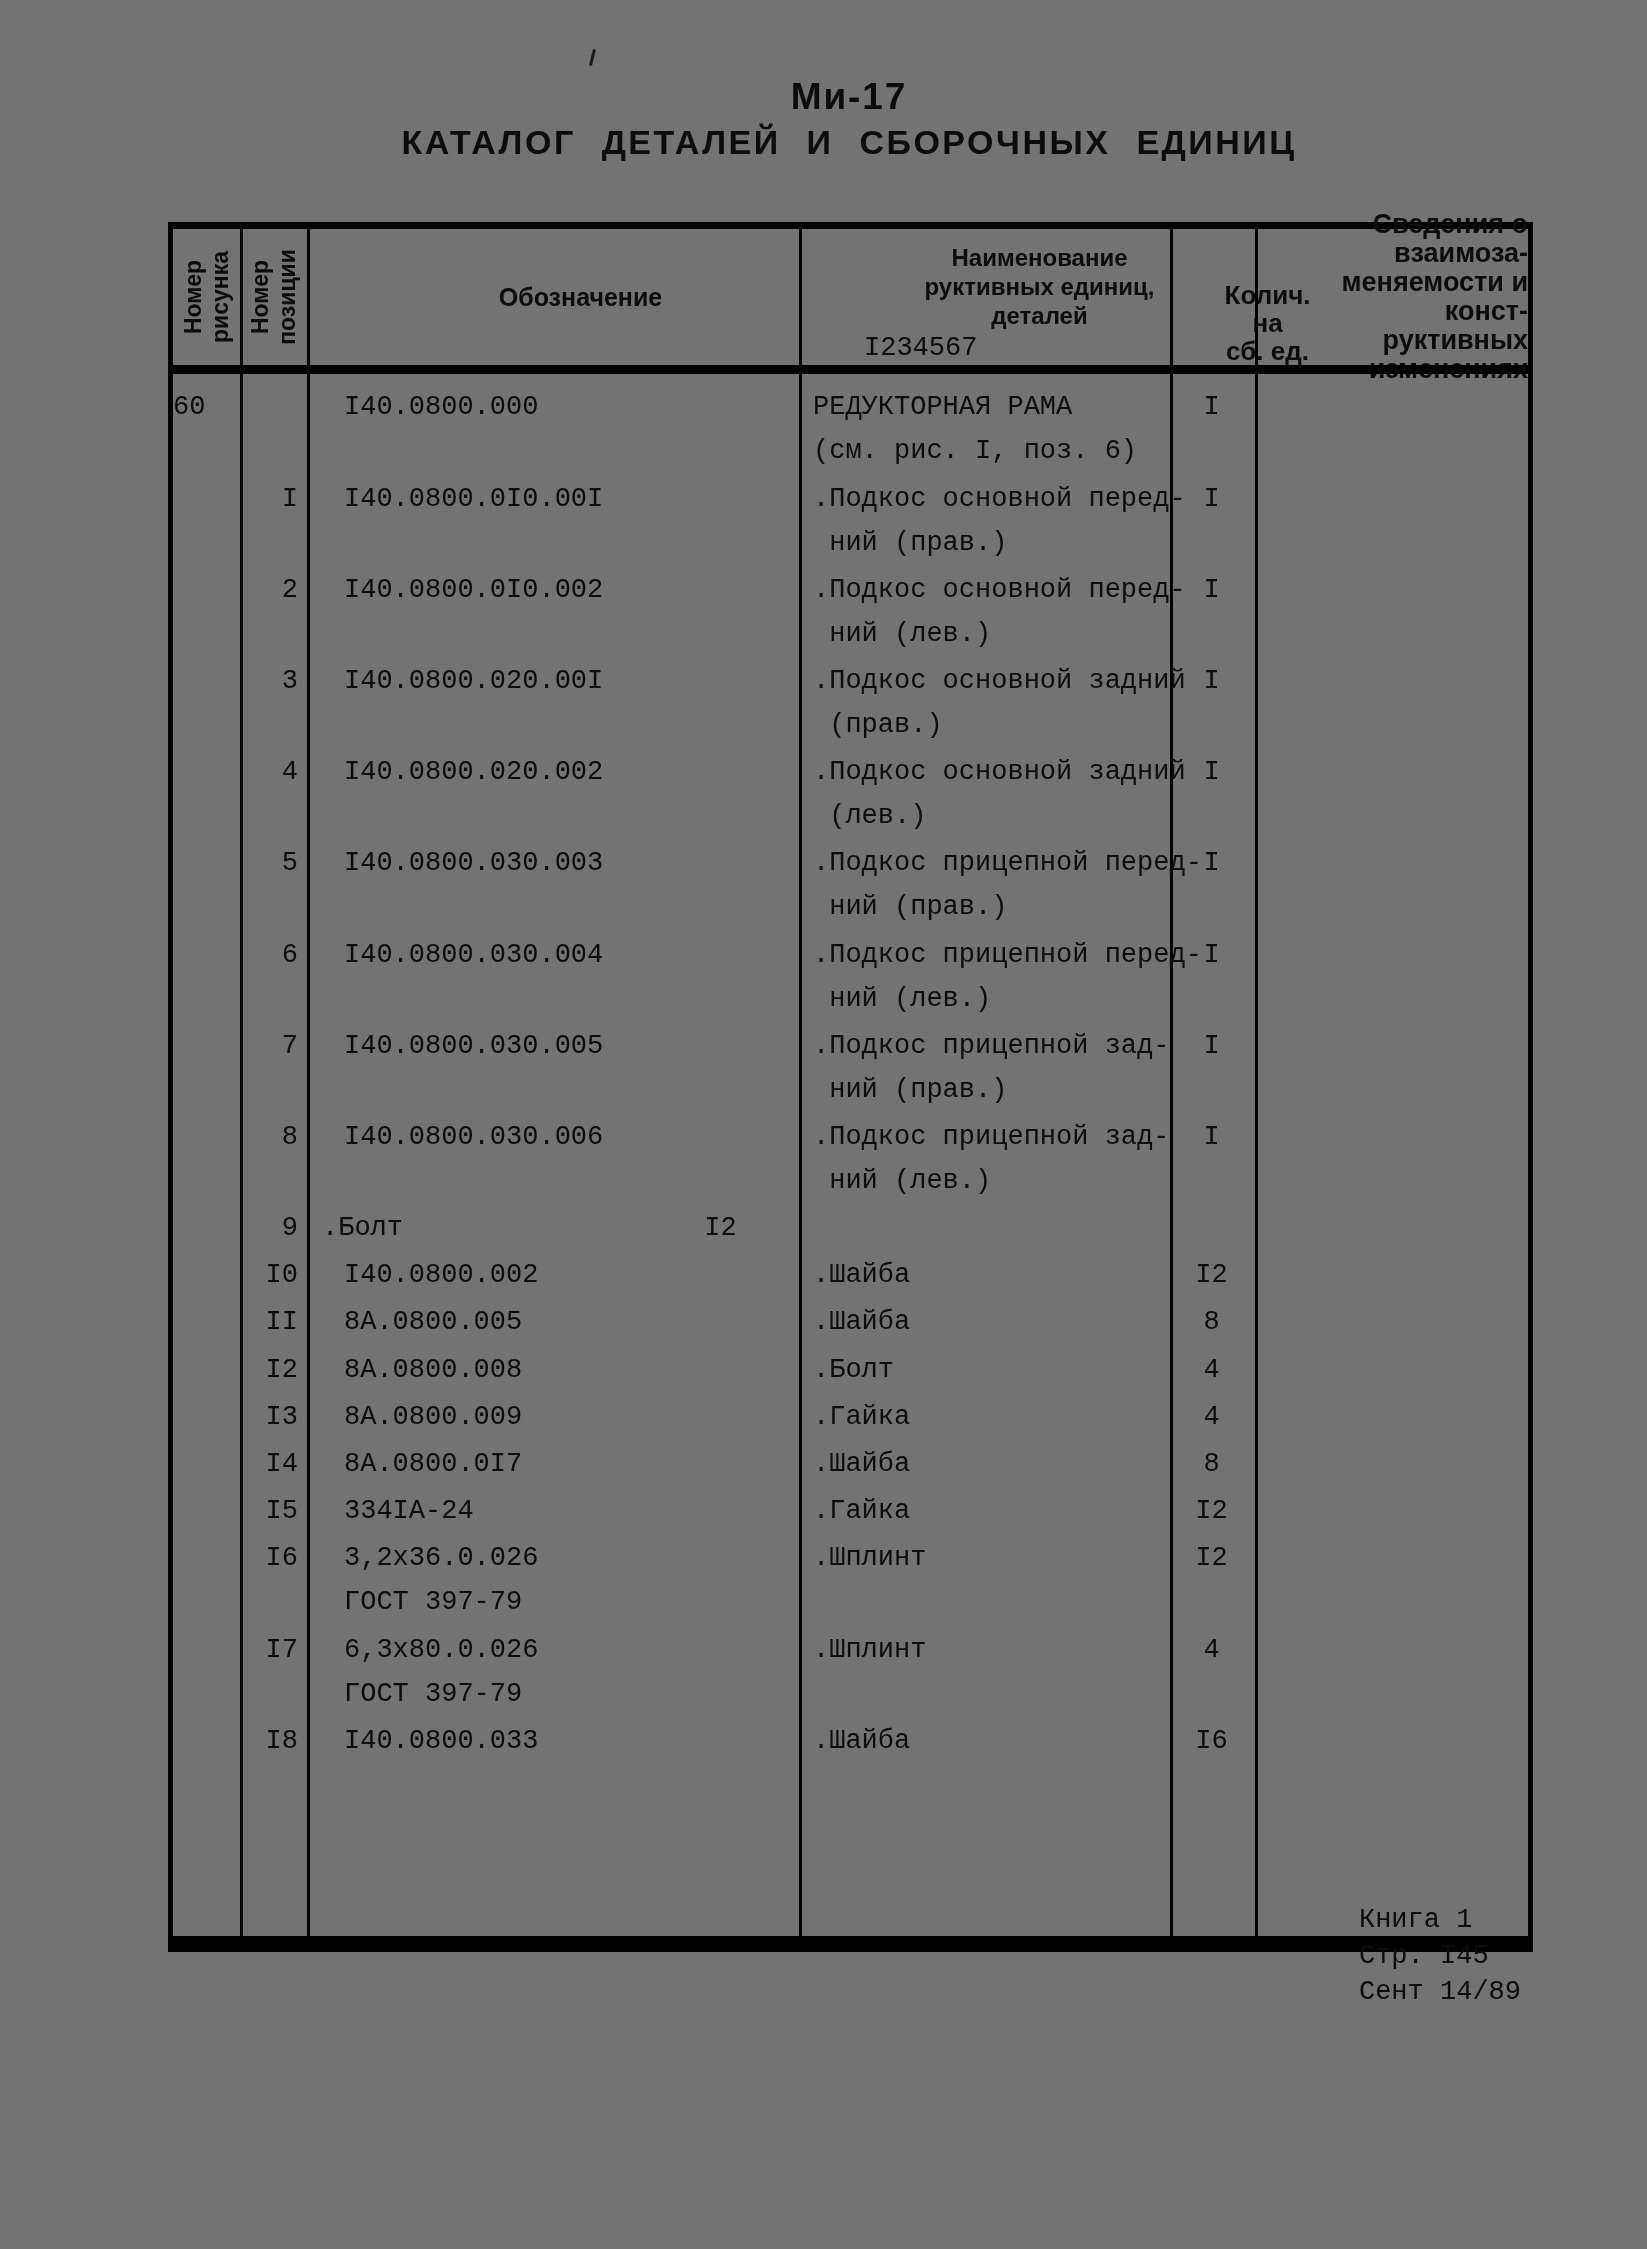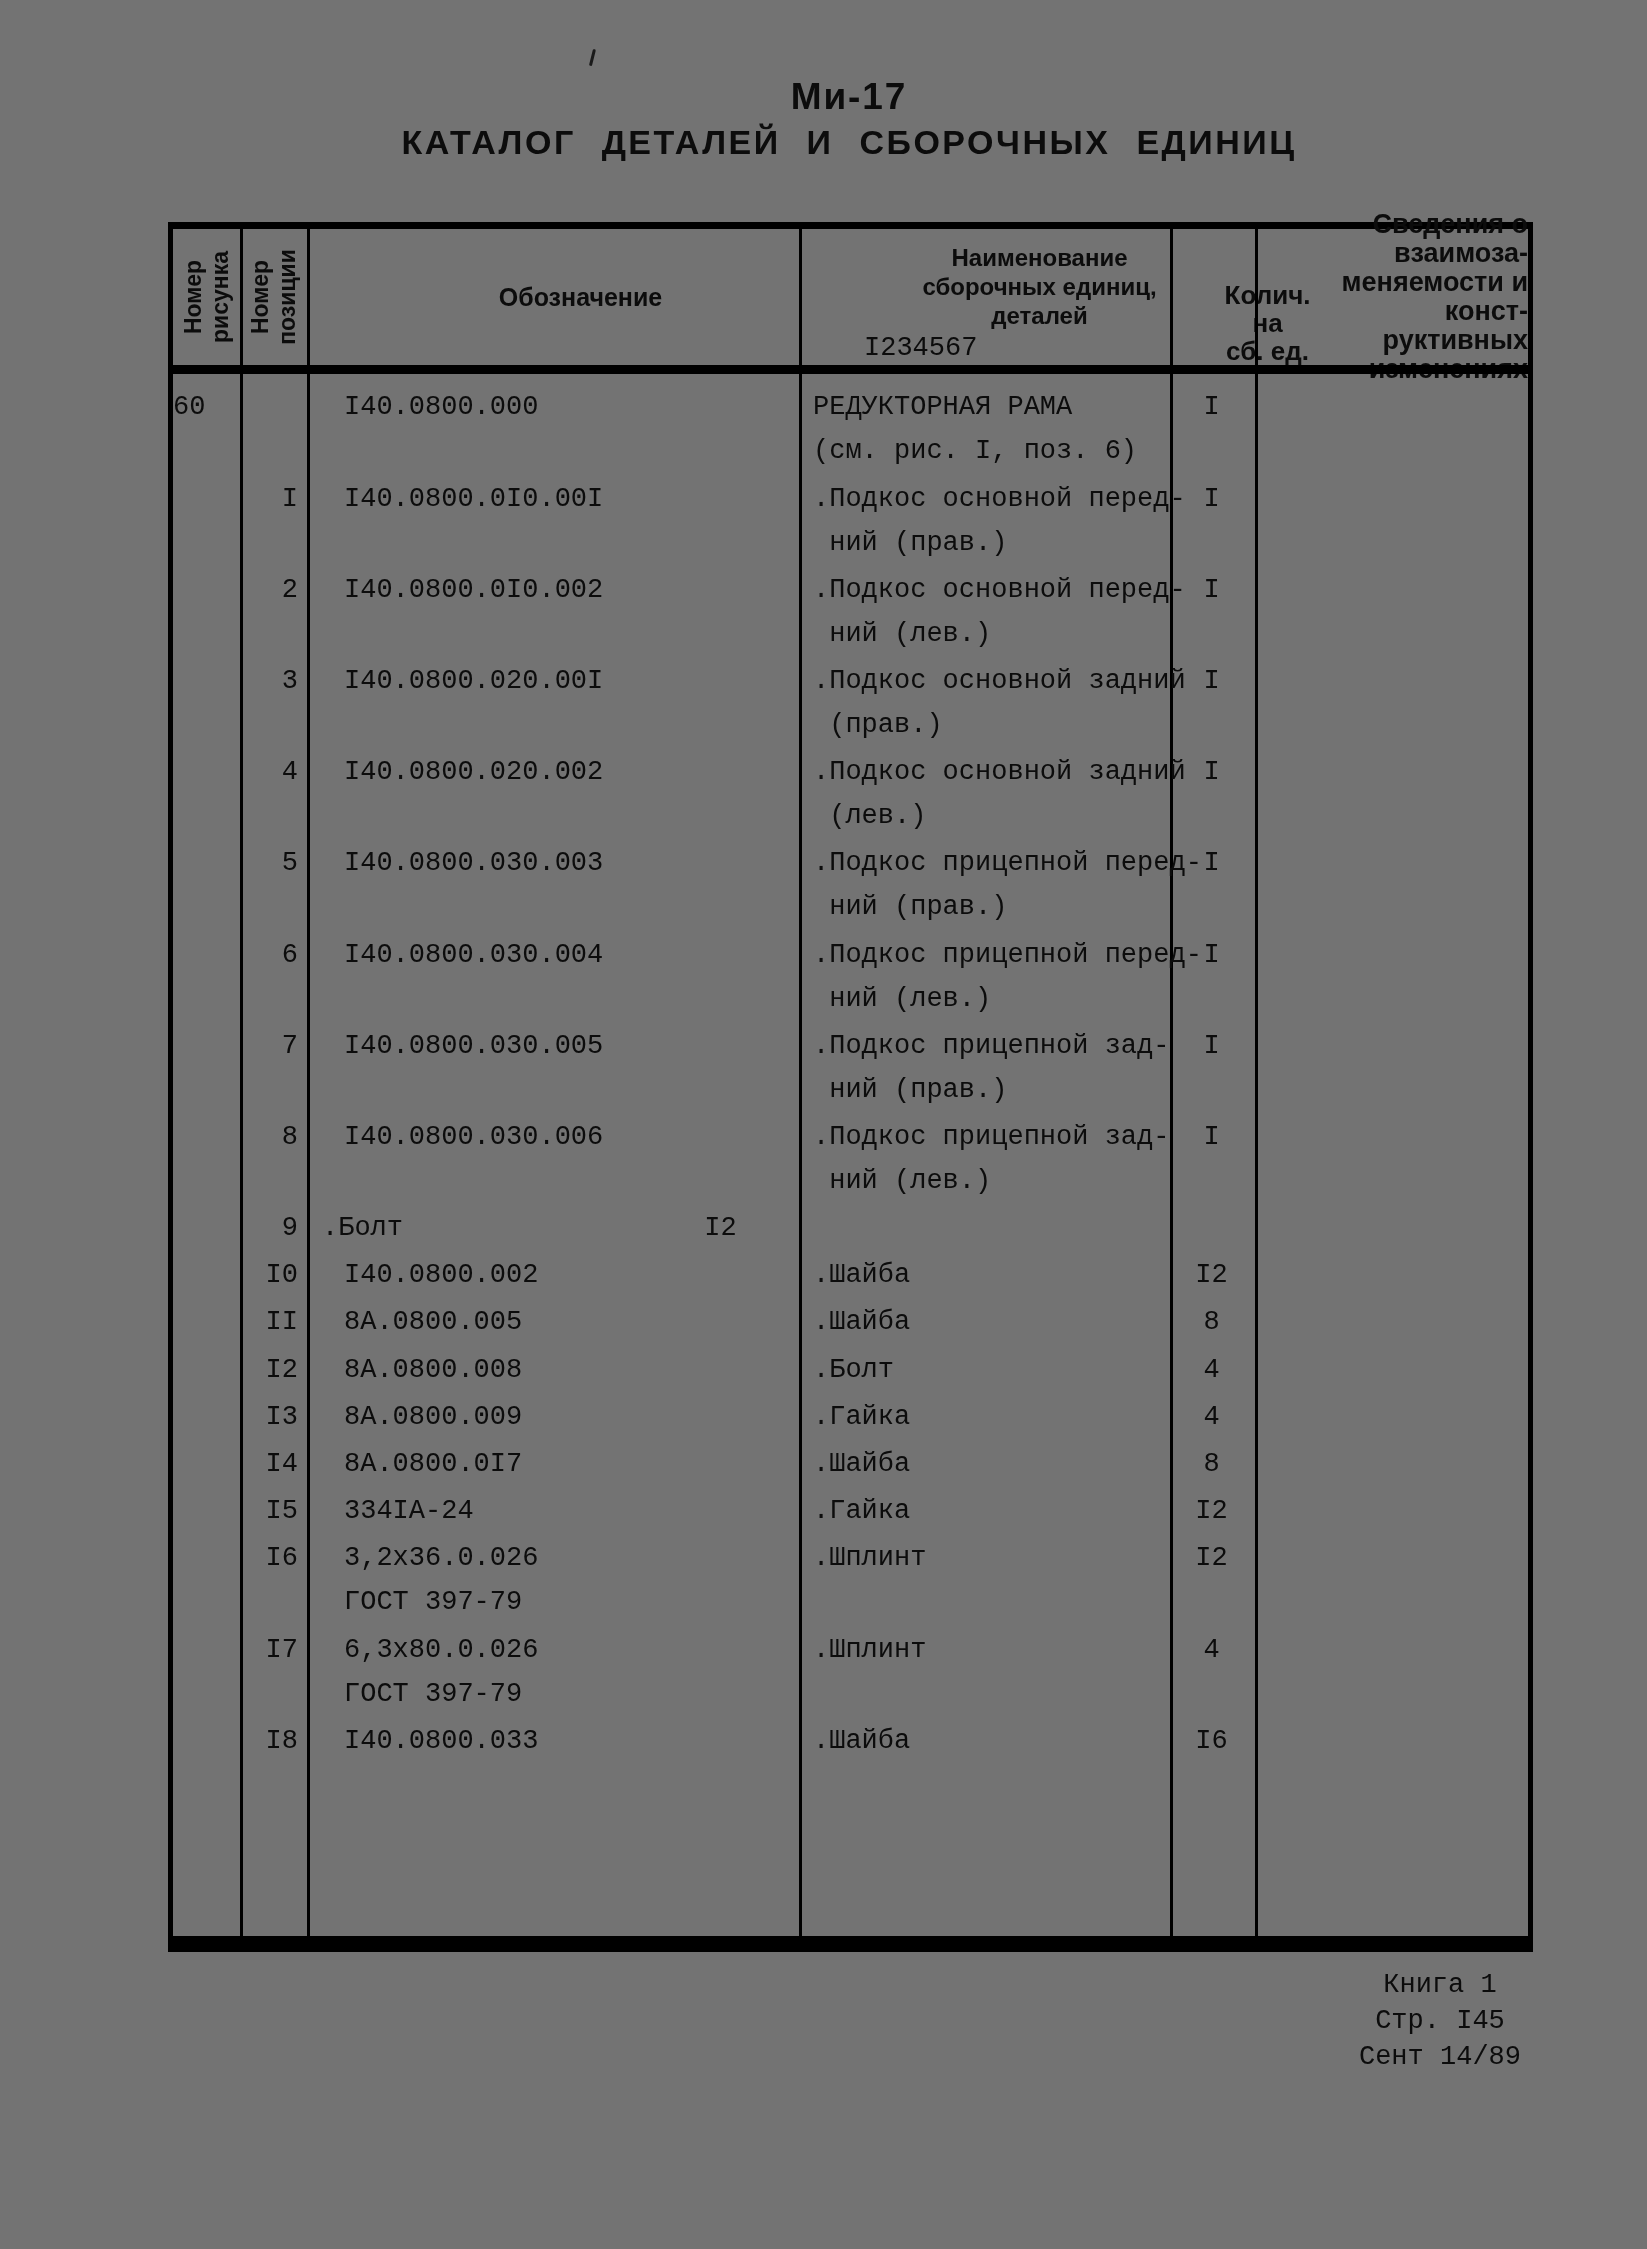--- a/index.html
+++ b/index.html
@@ -138,23 +138,23 @@
   .cell { box-sizing: border-box; white-space: pre; }
   .c1 { width: 67px; text-align: left; }
   .c2 { width: 67px; text-align: right; padding-right: 9px; }
   .c3 { width: 491px; padding-left: 37px; }
   .c4 { width: 371px; padding-left: 15px; }
   .c5 { width: 85px; text-align: center; }
   .c6 { flex: 1; }
   
   .footer-block {
     position: absolute;
-    top: 1967px;
+    top: 1902px;
     right: 127px;
-    text-align: center;
+    text-align: left;
     font-size: 27px;
     line-height: 36px;
   }
 </style>
 </head>
 <body>
 
 <div class="page">
 
   <div class="stray-mark"></div>
@@ -174,21 +174,21 @@
         </div>
         <div class="hc hc2">
           <div class="vlabel">Номер
 позиции</div>
         </div>
         <div class="hc hc3">
           <div>Обозначение</div>
         </div>
         <div class="hc hc4">
           <div class="pre">Наименование
-сборочных единиц,
+руктивных единиц,
 деталей</div>
           <div class="name-code">I234567</div>
         </div>
         <div class="hc hc5">
           <div class="pre">Колич.
 на
 сб. ед.</div>
         </div>
         <div class="hc hc6">
           <div class="pre">Сведения о взаимоза-

